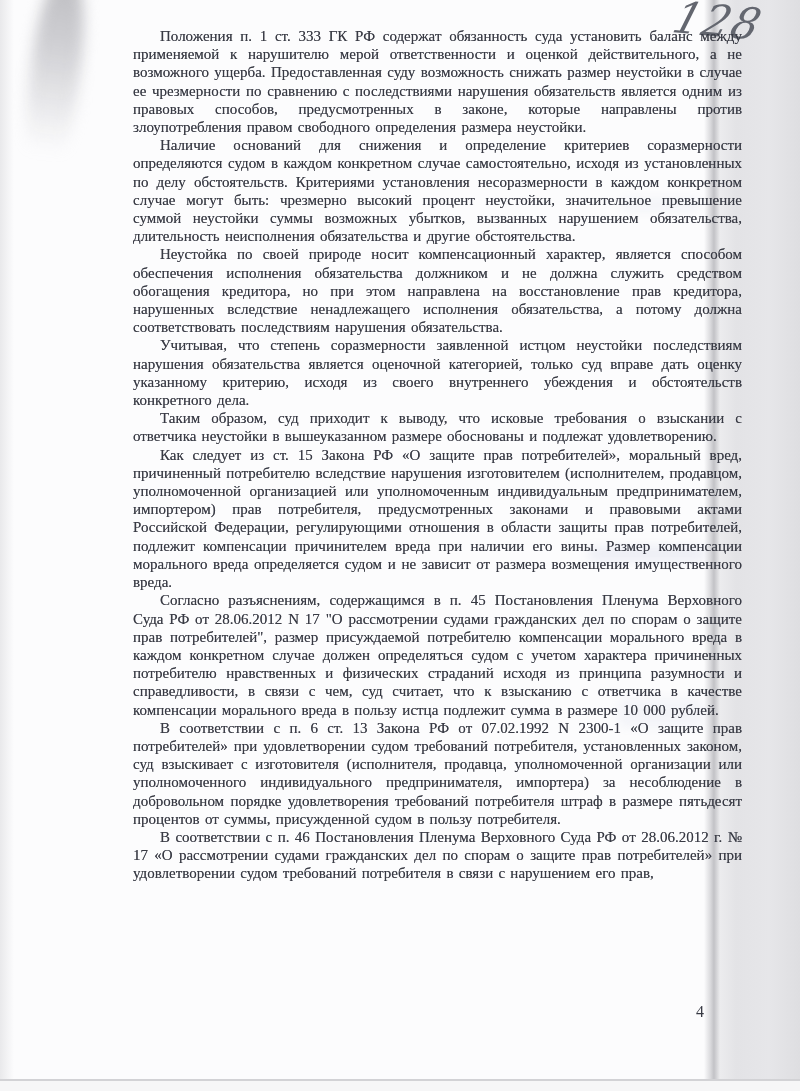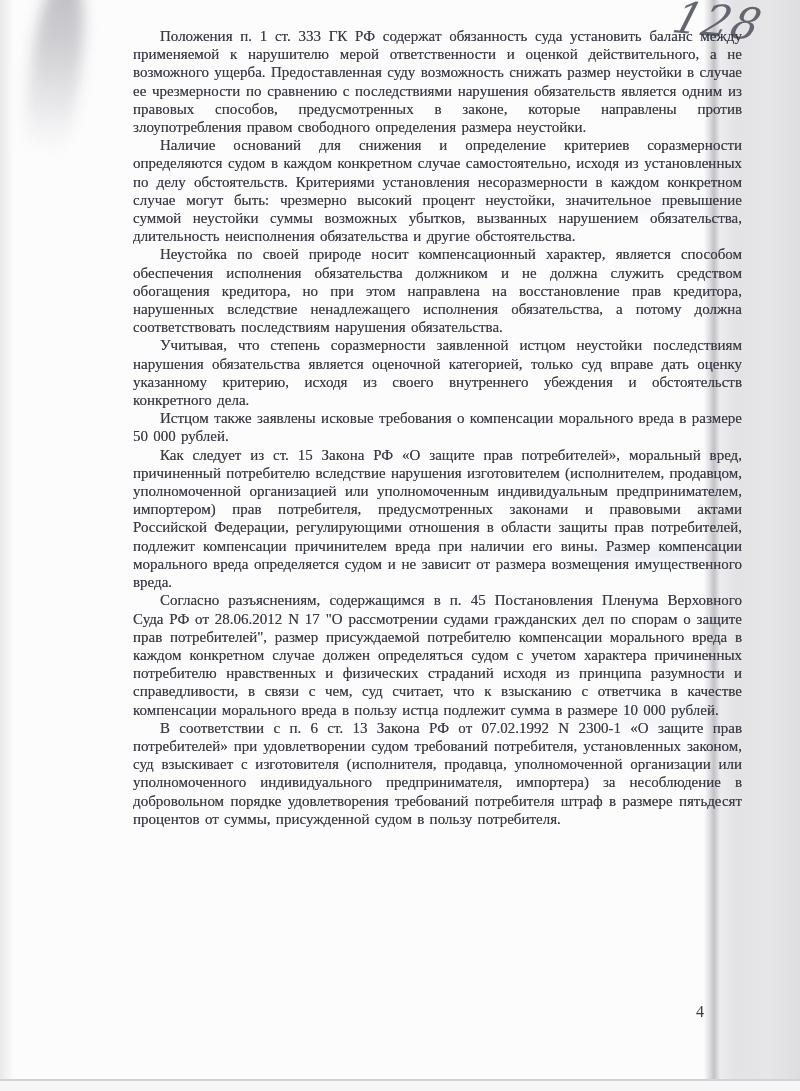--- a/index.html
+++ b/index.html
@@ -119,21 +119,22 @@
   <div class="ghost g2"></div>
   <div class="ghost g3"></div>
 
   <div class="handwritten">128</div>
 
   <div class="text-block">
     <p>Положения п. 1 ст. 333 ГК РФ содержат обязанность суда установить баланс между применяемой к нарушителю мерой ответственности и оценкой действительного, а не возможного ущерба. Предоставленная суду возможность снижать размер неустойки в случае ее чрезмерности по сравнению с последствиями нарушения обязательств является одним из правовых способов, предусмотренных в законе, которые направлены против злоупотребления правом свободного определения размера неустойки.</p>
     <p>Наличие оснований для снижения и определение критериев соразмерности определяются судом в каждом конкретном случае самостоятельно, исходя из установленных по делу обстоятельств. Критериями установления несоразмерности в каждом конкретном случае могут быть: чрезмерно высокий процент неустойки, значительное превышение суммой неустойки суммы возможных убытков, вызванных нарушением обязательства, длительность неисполнения обязательства и другие обстоятельства.</p>
     <p>Неустойка по своей природе носит компенсационный характер, является способом обеспечения исполнения обязательства должником и не должна служить средством обогащения кредитора, но при этом направлена на восстановление прав кредитора, нарушенных вследствие ненадлежащего исполнения обязательства, а потому должна соответствовать последствиям нарушения обязательства.</p>
     <p>Учитывая, что степень соразмерности заявленной истцом неустойки последствиям нарушения обязательства является оценочной категорией, только суд вправе дать оценку указанному критерию, исходя из своего внутреннего убеждения и обстоятельств конкретного дела.</p>
-    <p>Истцом также заявлены исковые требования о компенсации морального вреда в размере 50 000 рублей.</p>
+    <p>Таким образом, суд приходит к выводу, что исковые требования о взыскании с ответчика неустойки в вышеуказанном размере обоснованы и подлежат удовлетворению.</p>
     <p>Как следует из ст. 15 Закона РФ «О защите прав потребителей», моральный вред, причиненный потребителю вследствие нарушения изготовителем (исполнителем, продавцом, уполномоченной организацией или уполномоченным индивидуальным предпринимателем, импортером) прав потребителя, предусмотренных законами и правовыми актами Российской Федерации, регулирующими отношения в области защиты прав потребителей, подлежит компенсации причинителем вреда при наличии его вины. Размер компенсации морального вреда определяется судом и не зависит от размера возмещения имущественного вреда.</p>
     <p>Согласно разъяснениям, содержащимся в п. 45 Постановления Пленума Верховного Суда РФ от 28.06.2012 N 17 "О рассмотрении судами гражданских дел по спорам о защите прав потребителей", размер присуждаемой потребителю компенсации морального вреда в каждом конкретном случае должен определяться судом с учетом характера причиненных потребителю нравственных и физических страданий исходя из принципа разумности и справедливости, в связи с чем, суд считает, что к взысканию с ответчика в качестве компенсации морального вреда в пользу истца подлежит сумма в размере 10 000 рублей.</p>
     <p>В соответствии с п. 6 ст. 13 Закона РФ от 07.02.1992 N 2300-1 «О защите прав потребителей» при удовлетворении судом требований потребителя, установленных законом, суд взыскивает с изготовителя (исполнителя, продавца, уполномоченной организации или уполномоченного индивидуального предпринимателя, импортера) за несоблюдение в добровольном порядке удовлетворения требований потребителя штраф в размере пятьдесят процентов от суммы, присужденной судом в пользу потребителя.</p>
+    <p>В соответствии с п. 46 Постановления Пленума Верховного Суда РФ от 28.06.2012 г. № 17 «О рассмотрении судами гражданских дел по спорам о защите прав потребителей» при удовлетворении судом требований потребителя в связи с нарушением его прав,</p>
   </div>
 
   <div class="page-number">4</div>
 
 </div>
 
 </body></html>

